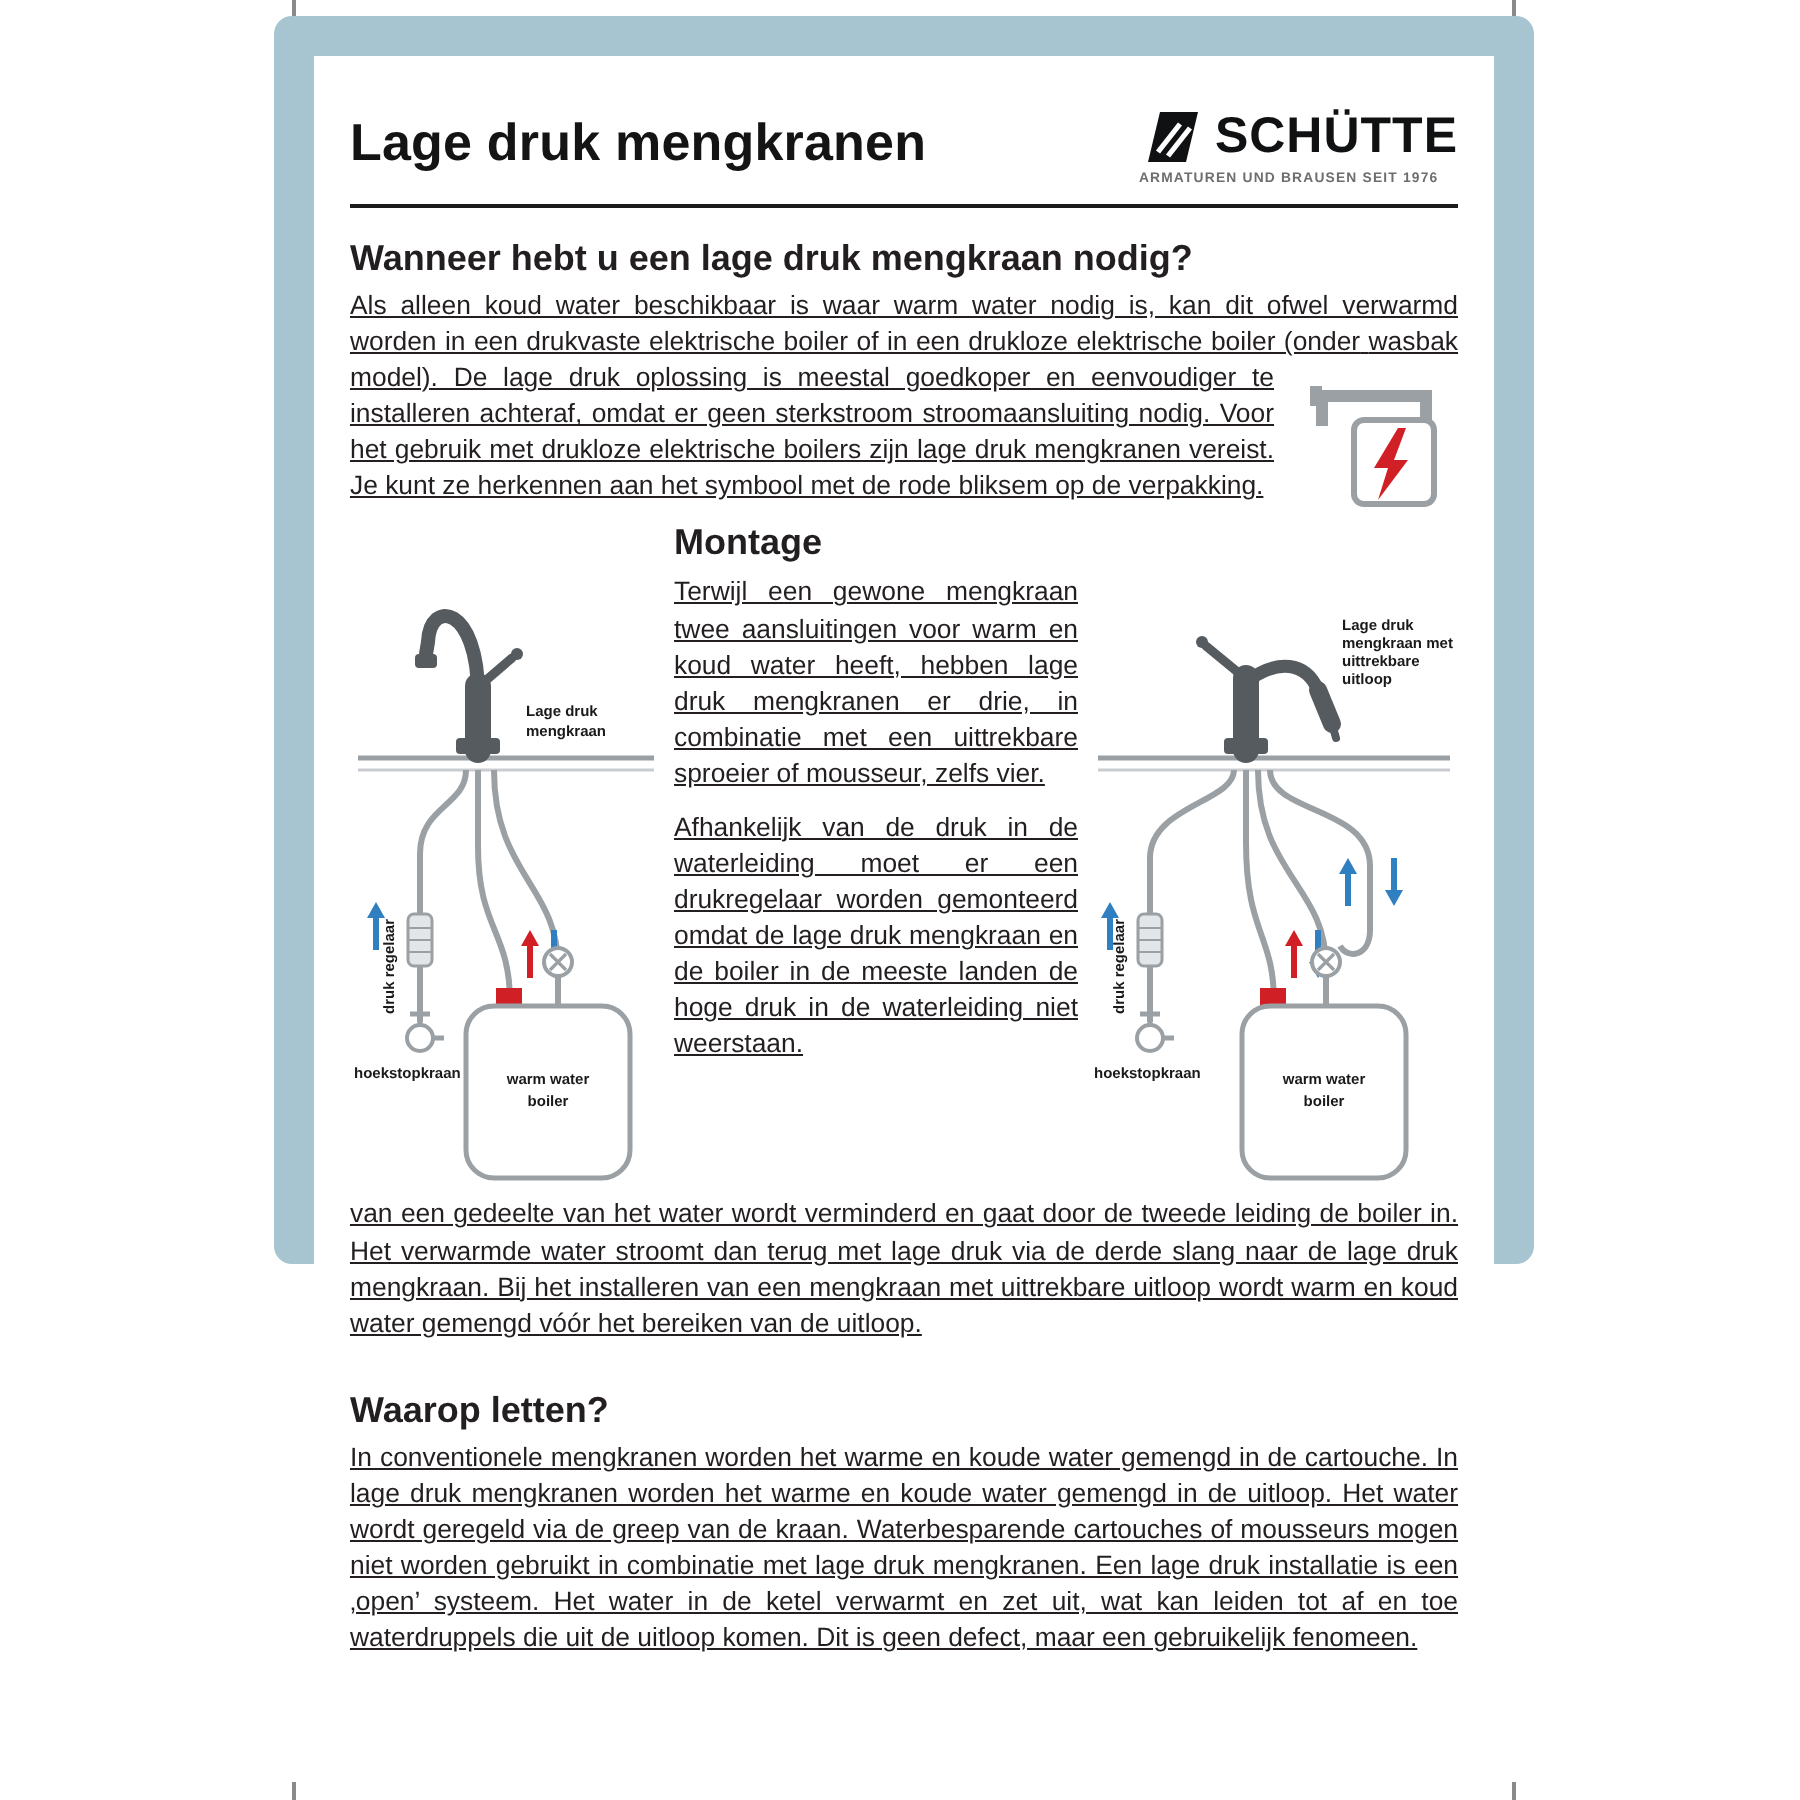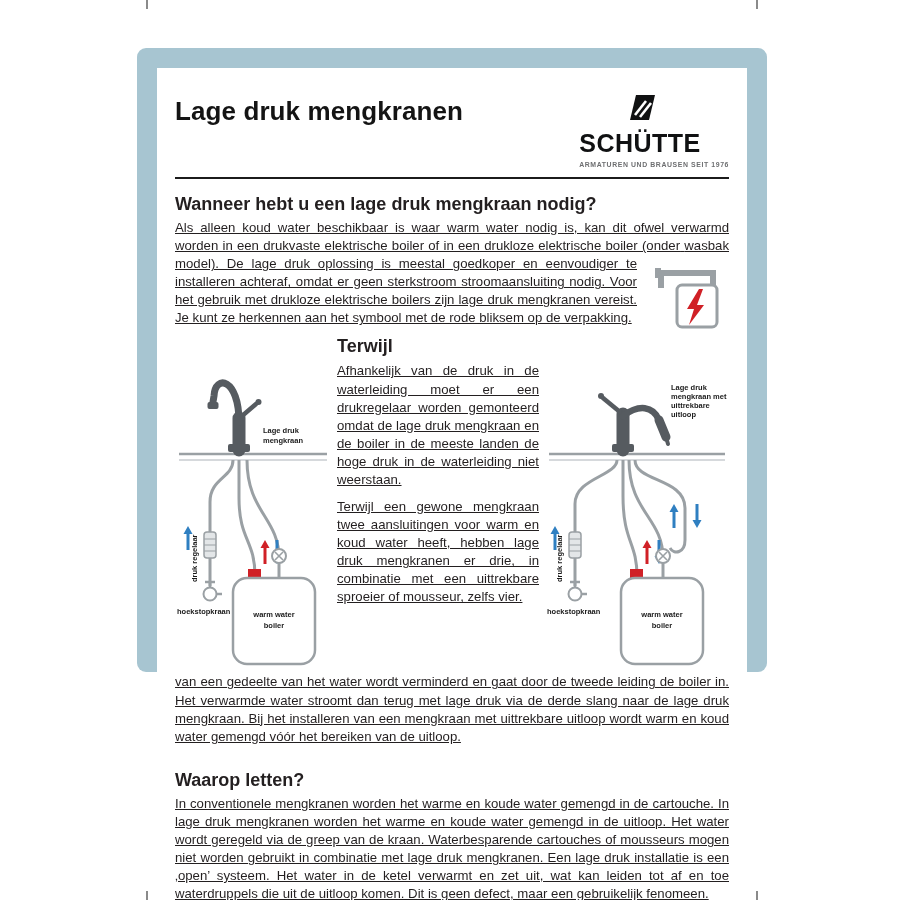--- a/index.html
+++ b/index.html
@@ -6,29 +6,29 @@
   html,body { background:#fff; }
   body { font-family:"Liberation Sans", sans-serif; }
   .canvas { position:relative; width:900px; height:900px; background:#fff; overflow:hidden; }
 
   
   .crop { position:absolute; background:#8a8a8a; }
   .crop.v { width:1.5px; height:9px; }
 
   
   .frame { position:absolute; left:137px; top:8px; width:630px; height:624px;
-           background:#a7c5d1; border-radius:9px;margin-top:40px; }
+           background:#a7c5d1; border-radius:9px; }
   .page  { position:absolute; left:20px; top:20px; width:590px; height:844px; background:#fff; }
   .content { padding:24px 18px 0 18px; color:#231f20; font-size:13.2px; }
 
   
   .header { display:flex; justify-content:space-between; align-items:flex-start; }
   .title { font-size:26px; font-weight:800; letter-spacing:0.1px; color:#141414; padding-top:4px; }
   .logo { display:flex; flex-direction:column; align-items:flex-start; padding-top:2px; }
-  .logo-row { display:flex; align-items:center; gap:8px;flex-direction:column; }
+  .logo-row { display:flex; align-items:center; gap:8px; }
   .logo-name { font-size:25px; font-weight:800; letter-spacing:0.5px; color:#101112; }
   .logo-tagline { font-size:6.9px; letter-spacing:0.6px; color:#6d6e70; margin-top:3px; font-weight:700; }
   .rule { height:2px; background:#1b1b1b; margin-top:9px; }
 
   
   .sec-heading { font-weight:800; font-size:18px; margin:15px 0 4px; }
   p.body { line-height:1.37; text-align:justify;text-decoration:underline; }
   .intro-icon { float:right; width:78px; height:72px; margin:3px 0 4px 14px; }
 
   
@@ -154,23 +154,23 @@
                 <circle r="6.5" fill="#fff" stroke="#9aa0a4" stroke-width="2"></circle>
                 <line x1="0" y1="-6.5" x2="0" y2="-12" stroke="#9aa0a4" stroke-width="2.5"></line>
                 <line x1="-5" y1="-12" x2="5" y2="-12" stroke="#9aa0a4" stroke-width="2.5"></line>
                 <line x1="6.5" y1="0" x2="12" y2="0" stroke="#9aa0a4" stroke-width="2.5"></line>
               </g>
               <text x="2" y="278" class="dlabel">hoekstopkraan</text>
             </svg>
           </div>
 
           <div class="montage">
-            <div class="sec-heading">Terwijl</div>
+            <div class="sec-heading">Montage</div>
+            <p class="body">Terwijl een gewone mengkraan twee aansluitingen voor warm en koud water heeft, hebben lage druk mengkranen er drie, in combinatie met een uittrekbare sproeier of mousseur, zelfs vier.</p>
             <p class="body">Afhankelijk van de druk in de waterleiding moet er een drukregelaar worden gemonteerd omdat de lage druk mengkraan en de boiler in de meeste landen de hoge druk in de waterleiding niet weerstaan.</p>
-            <p class="body">Terwijl een gewone mengkraan twee aansluitingen voor warm en koud water heeft, hebben lage druk mengkranen er drie, in combinatie met een uittrekbare sproeier of mousseur, zelfs vier.</p>
           </div>
 
           <div class="dia dia-right">
             <svg width="182" height="335" viewBox="0 0 182 335">
 
               <line x1="2" y1="118" x2="178" y2="118" stroke="#9aa0a4" stroke-width="2.5"></line>
               <line x1="2" y1="124" x2="178" y2="124" stroke="#c9cdd1" stroke-width="1.5"></line>
 
               <g stroke="#565b60" fill="none" stroke-linecap="round">
                 <path d="M76,114 L76,78" stroke-width="13"></path>

